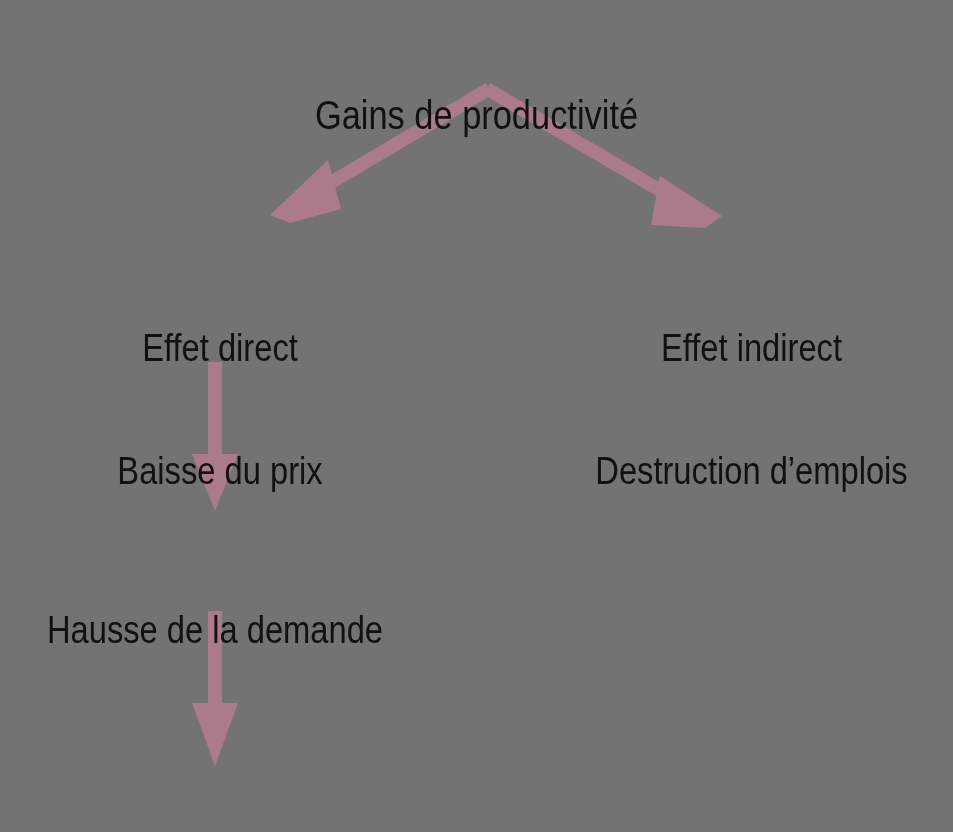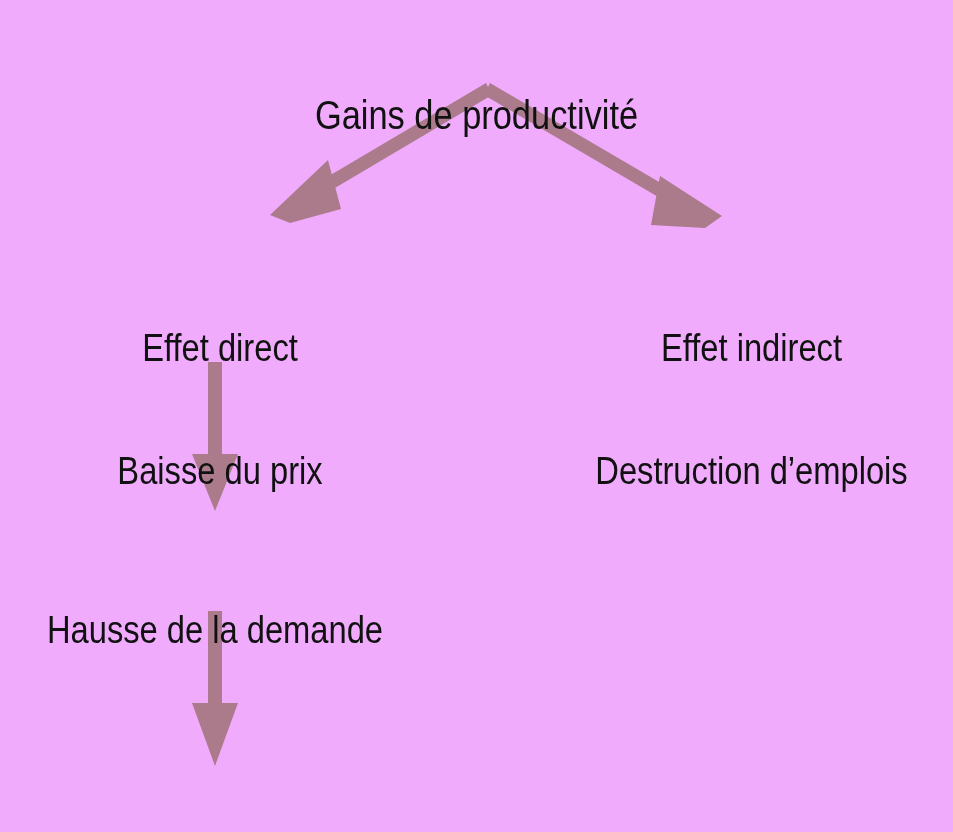--- a/index.html
+++ b/index.html
@@ -9,21 +9,21 @@
   body {
     width: 953px;
     height: 832px;
     overflow: hidden;
     font-family: "Liberation Sans", "DejaVu Sans", sans-serif;
   }
   #diagram {
     position: relative;
     width: 953px;
     height: 832px;
-    background: #f0abfc;
+    background: #737373;
   }
   #arrow-layer {
     position: absolute;
     left: 0;
     top: 0;
     width: 953px;
     height: 832px;
   }
   .node-label {
     position: absolute;

